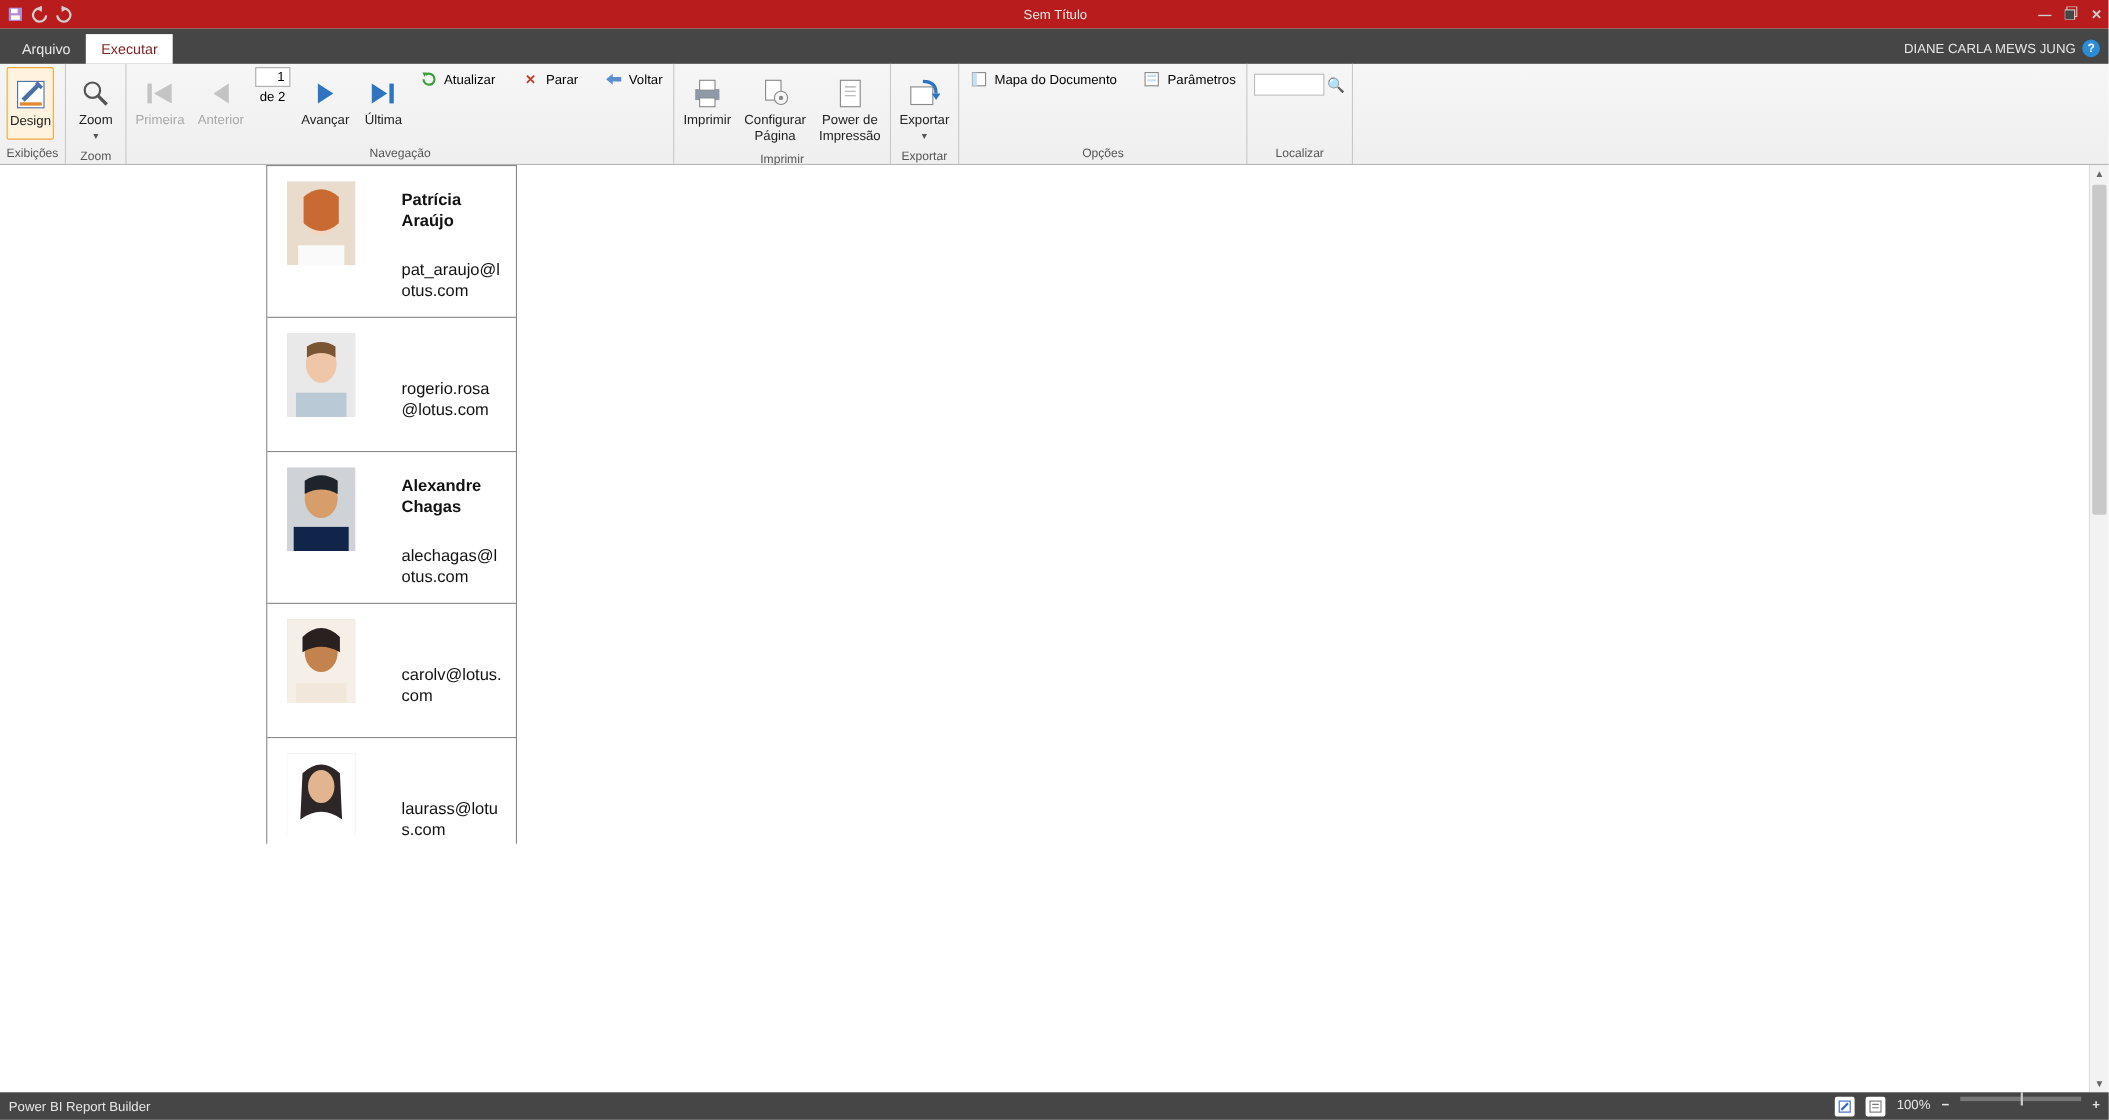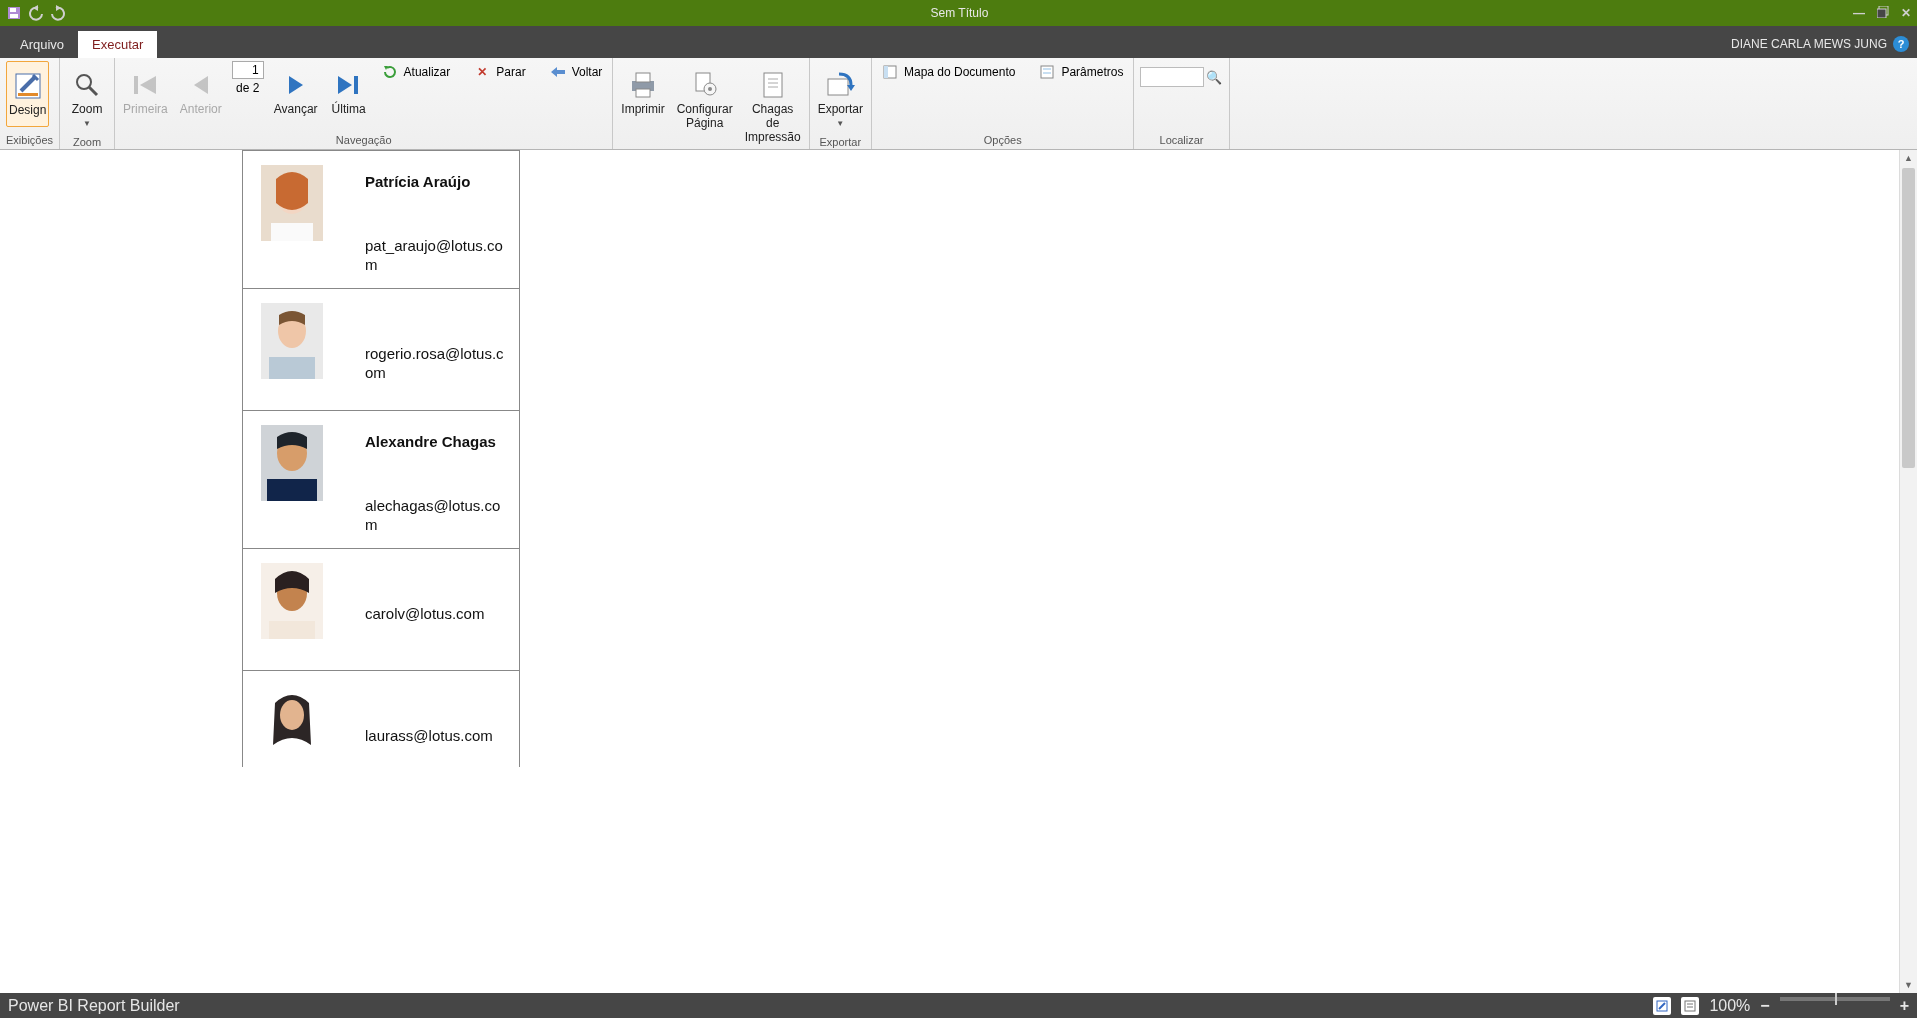--- a/index.html
+++ b/index.html
@@ -1,19 +1,19 @@
 <!DOCTYPE html>
 <html><head>
 <meta charset="utf-8">
 <style>
   * { box-sizing: border-box; margin: 0; padding: 0; }
   html, body { width: 100%; height: 100%; font-family: "Segoe UI", Tahoma, sans-serif; font-size: 13px; overflow: hidden; background: #fff; }
   
   
-  .titlebar { height: 26px; background: #4d7c0f; display: flex; align-items: center; color: #e8e8e8; padding: 0 6px; font-size: 12px; }
+  .titlebar { height: 26px; background: #b91c1c; display: flex; align-items: center; color: #e8e8e8; padding: 0 6px; font-size: 12px; }
   .titlebar .qat { display: flex; align-items: center; gap: 6px; }
   .titlebar .title { flex: 1; text-align: center; }
   .titlebar .winctl { display: flex; align-items: center; gap: 12px; }
   .qat-icon { width: 16px; height: 16px; display: inline-flex; align-items: center; justify-content: center; }
   
   
   .menubar { height: 32px; background: #464646; display: flex; align-items: flex-end; color: #e8e8e8; padding: 0 0 0 6px; position: relative; }
   .menubar .tab { padding: 6px 14px 6px 14px; cursor: pointer; font-size: 13px; }
   .menubar .tab.active { background: #fff; color: #7f1d1d; }
   .menubar .usr { position: absolute; right: 8px; bottom: 6px; font-size: 12px; display: flex; align-items: center; gap: 6px; }
@@ -40,30 +40,30 @@
   
   .findbox { display: flex; align-items: center; gap: 2px; padding-top: 6px; }
   .findbox input { width: 64px; height: 20px; border: 1px solid #bcbcbc; background: #fff; }
   
   
   .canvas-wrap { position: absolute; top: 150px; left: 0; right: 0; bottom: 25px; background: #fff; overflow: hidden; }
   .vscroll { position: absolute; right: 0; top: 0; bottom: 0; width: 18px; background: #f2f2f2; border-left: 1px solid #dcdcdc; }
   .vscroll .thumb { position: absolute; left: 2px; right: 2px; top: 18px; height: 300px; background: #c9c9c9; border-radius: 2px; }
   .vscroll .arr { position: absolute; left: 0; right: 0; height: 16px; display: flex; align-items: center; justify-content: center; color: #666; font-size: 9px; }
   
-  .report { margin-left: 242px; width: 278px; border: 1px solid #888; border-bottom: none; }
+  .report { margin-left: 242px; width: 228px; border: 1px solid #888; border-bottom: none; }
   .card { border-bottom: 1px solid #888; height: 138px; position: relative; }
   .card.short { height: 122px; }
   .card.clip  { height: 96px; }
   .card .photo { position: absolute; left: 18px; top: 14px; width: 62px; height: 76px; background: #dcdcdc; }
   .card .name  { position: absolute; left: 122px; top: 22px; right: 10px; font-weight: 600; font-size: 15px; color: #111; line-height: 1.25; }
   .card .mail  { position: absolute; left: 122px; right: 10px; font-size: 15px; color: #111; line-height: 1.25; word-break: break-all; }
   
   
-  .status { position: absolute; left: 0; right: 0; bottom: 0; height: 25px; background: #464646; color: #e6e6e6; display: flex; align-items: center; padding: 0 8px; font-size: 16px; }
+  .status { position: absolute; left: 0; right: 0; bottom: 0; height: 25px; background: #464646; color: #e6e6e6; display: flex; align-items: center; padding: 0 8px; font-size: 12px; }
   .status .app { flex: 1; }
   .status .ctl { display: flex; align-items: flex-start; gap: 10px; margin-left: 35px; }
   .status .vbtn { width: 18px; height: 18px; background: #fff; border-radius: 2px; display: inline-flex; align-items: center; justify-content: center; }
   .zoom-slider { width: 110px; height: 4px; background: #777; position: relative; }
   .zoom-slider::before { content: ""; position: absolute; left: 50%; top: -4px; width: 2px; height: 12px; background: #ccc; }
   
   
   .ph { width: 100%; height: 100%; }
 </style>
 </head>
@@ -239,21 +239,21 @@
       </div>
       <div class="rbtn" style="width:60px">
         <div class="ico">
           <svg width="26" height="28" viewBox="0 0 26 28">
               <rect x="4" y="2" width="18" height="24" fill="#fff" stroke="#888"></rect>
               <line x1="8" y1="8" x2="18" y2="8" stroke="#aaa"></line>
               <line x1="8" y1="12" x2="18" y2="12" stroke="#aaa"></line>
               <line x1="8" y1="16" x2="18" y2="16" stroke="#aaa"></line>
             </svg>
         </div>
-        <span>Chagas de Impressão</span>
+        <span>Power de Impressão</span>
       </div>
     </div>
     <div class="rgroup-label">Imprimir</div>
   </div>
 
   <div class="rgroup">
     <div class="rgroup-body">
       <div class="rbtn">
         <div class="ico">
           <svg width="30" height="28" viewBox="0 0 30 28">

